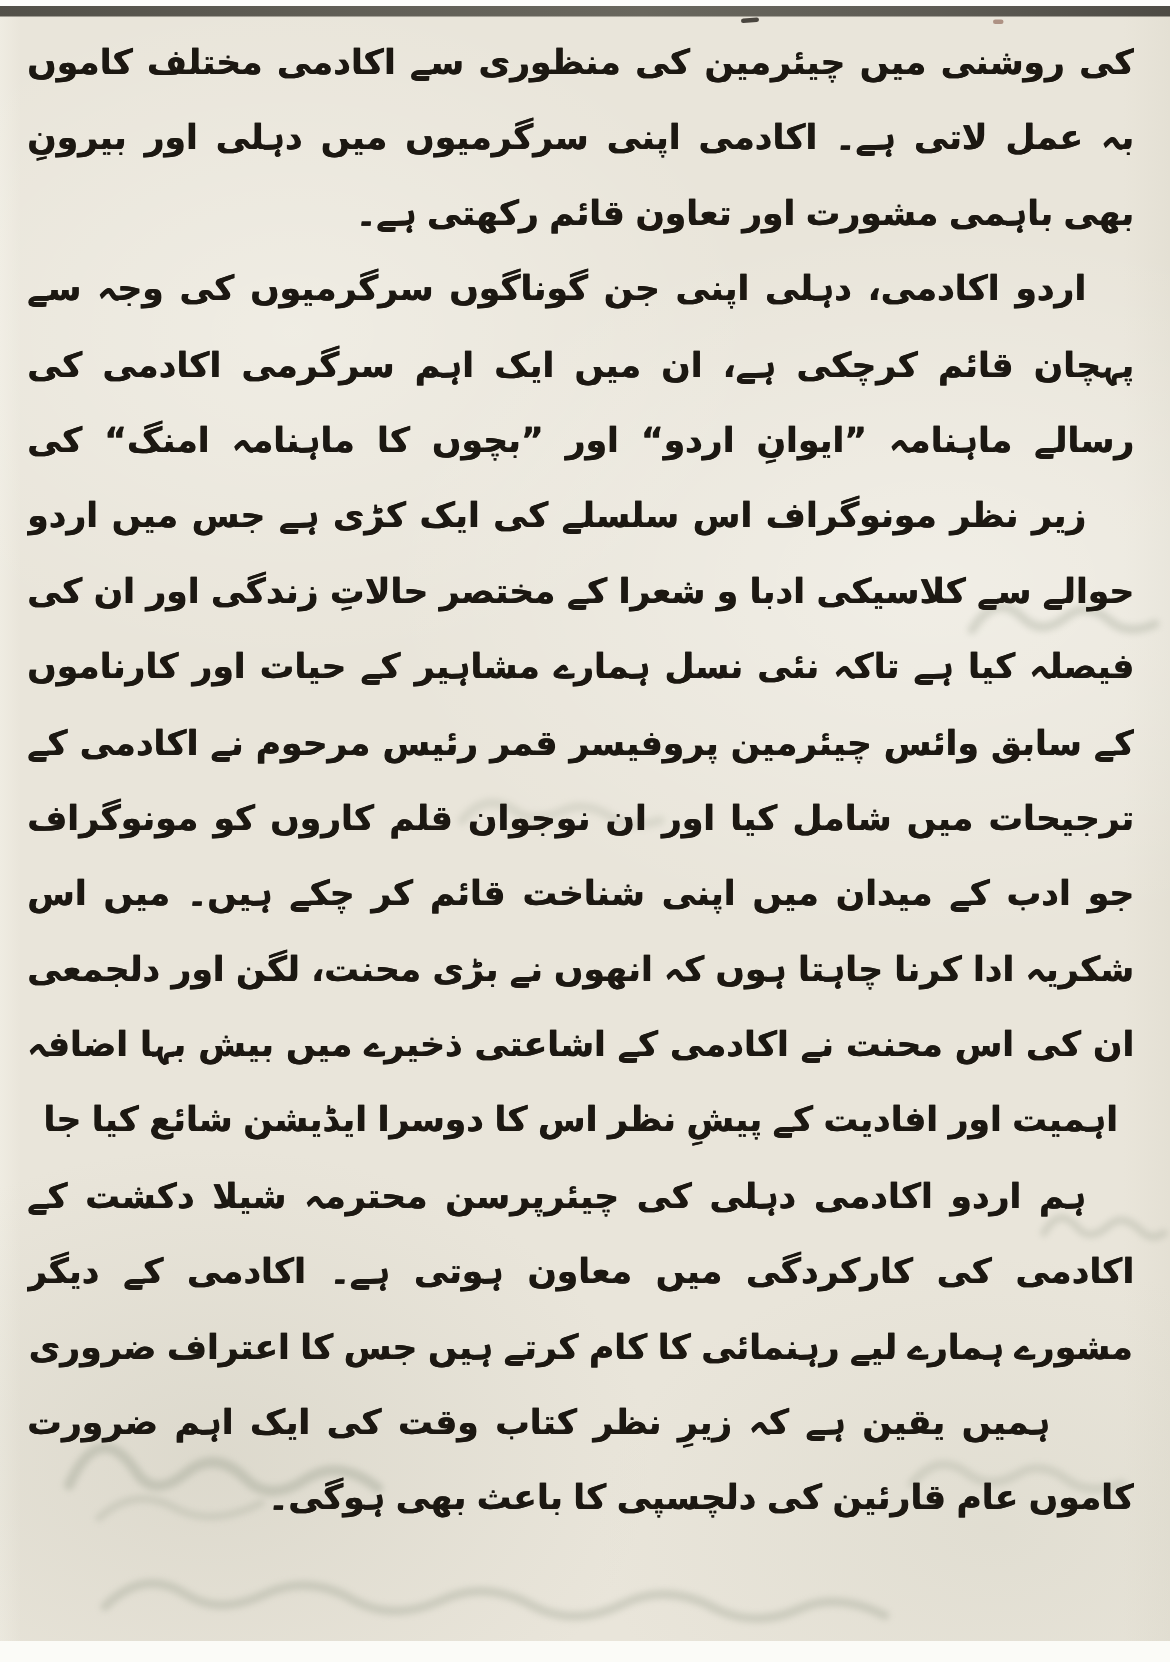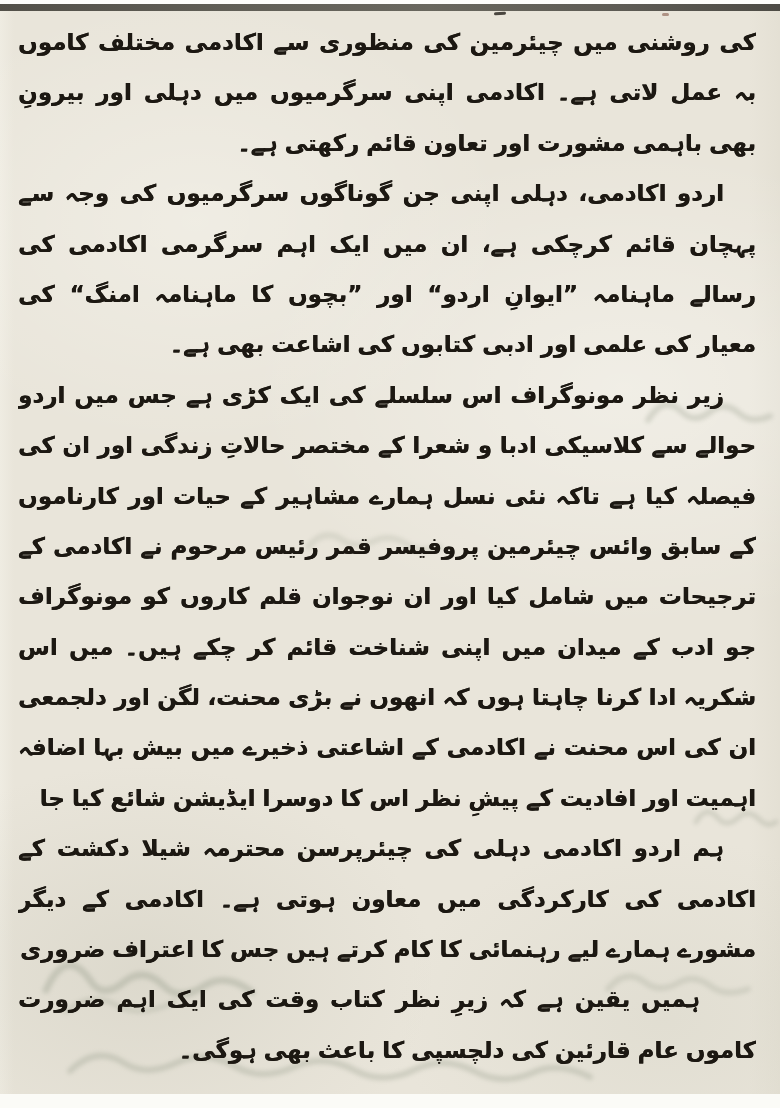--- a/index.html
+++ b/index.html
@@ -31,21 +31,21 @@
     color:#1c1812;
     font-weight:700;
     font-size:23px;
     word-spacing:-1px;
   }
   .line{
     height:50.4px;line-height:50.4px;overflow:hidden;
     text-shadow:0.35px 0 0 currentColor;
   }
   .full{text-align:justify;text-align-last:justify;}
-  .end{text-align:right;text-align-last:right;}
+  .end{text-align:center;text-align-last:right;}
   .indent{padding-right:32px;}
   .indent-lg{padding-right:56px;}
   .ghost{position:absolute;filter:blur(2.2px);pointer-events:none;}
   .ghost path{fill:none;stroke:#9aa08f;stroke-linecap:round;}
   .speck{position:absolute;border-radius:2px;}
   .speck-top{left:494px;top:12px;width:12px;height:3px;background:#4a463f;transform:rotate(-4deg);}
   .speck-red{left:662px;top:13px;width:7px;height:3px;background:#7d4f3e;opacity:.55;}
   .speck-bottom{left:100px;top:1095px;width:10px;height:4px;background:#3c3b36;}
 </style>
 </head>
@@ -76,21 +76,20 @@
     <path d="M8 32 q 16 -20 36 -6 q 12 8 30 0 q 16 -8 34 4 q 12 8 32 2" stroke-width="6"></path>
   </svg>
 
   <div class="text-block" id="text-block">
       <div class="line full">کی روشنی میں چیئرمین کی منظوری سے اکادمی مختلف کاموں کے منصوبے بناتی اور انھیں رو</div>
       <div class="line full">بہ عمل لاتی ہے۔ اکادمی اپنی سرگرمیوں میں دہلی اور بیرونِ دہلی کے دیگر اردو اداروں سے</div>
       <div class="line end">بھی باہمی مشورت اور تعاون قائم رکھتی ہے۔</div>
       <div class="line full indent">اردو اکادمی، دہلی اپنی جن گوناگوں سرگرمیوں کی وجہ سے پورے ملک میں اپنی واضح</div>
       <div class="line full">پہچان قائم کرچکی ہے، ان میں ایک اہم سرگرمی اکادمی کی طرف سے ایک معیاری ادبی</div>
       <div class="line full">رسالے ماہنامہ ”ایوانِ اردو“ اور ”بچوں کا ماہنامہ امنگ“ کی اشاعت کے ساتھ ساتھ اعلیٰ</div>
-      <div class="line end">معیار کی علمی اور ادبی کتابوں کی اشاعت بھی ہے۔</div>
       <div class="line full indent">زیر نظر مونوگراف اس سلسلے کی ایک کڑی ہے جس میں اردو اکادمی نے ادبِ عالیہ کے</div>
       <div class="line full">حوالے سے کلاسیکی ادبا و شعرا کے مختصر حالاتِ زندگی اور ان کی منتخب تحریروں کو شائع کرنے کا</div>
       <div class="line full">فیصلہ کیا ہے تاکہ نئی نسل ہمارے مشاہیر کے حیات اور کارناموں سے واقف ہو سکے۔ اکادمی</div>
       <div class="line full">کے سابق وائس چیئرمین پروفیسر قمر رئیس مرحوم نے اکادمی کے اشاعتی شیڈول کو اپنی</div>
       <div class="line full">ترجیحات میں شامل کیا اور ان نوجوان قلم کاروں کو مونوگراف تیار کرنے کی ذمہ داری سونپی</div>
       <div class="line full">جو ادب کے میدان میں اپنی شناخت قائم کر چکے ہیں۔ میں اس کتاب کے مصنف کا بھی</div>
       <div class="line full">شکریہ ادا کرنا چاہتا ہوں کہ انھوں نے بڑی محنت، لگن اور دلجمعی کے ساتھ اس کام کو مکمل کیا۔</div>
       <div class="line full">ان کی اس محنت نے اکادمی کے اشاعتی ذخیرے میں بیش بہا اضافہ کیا ہے۔ مونوگراف کی</div>
       <div class="line end">اہمیت اور افادیت کے پیشِ نظر اس کا دوسرا ایڈیشن شائع کیا جا رہا ہے۔</div>
       <div class="line full indent">ہم اردو اکادمی دہلی کی چیئرپرسن محترمہ شیلا دکشت کے ممنون ہیں جن کی سرپرستی</div>

